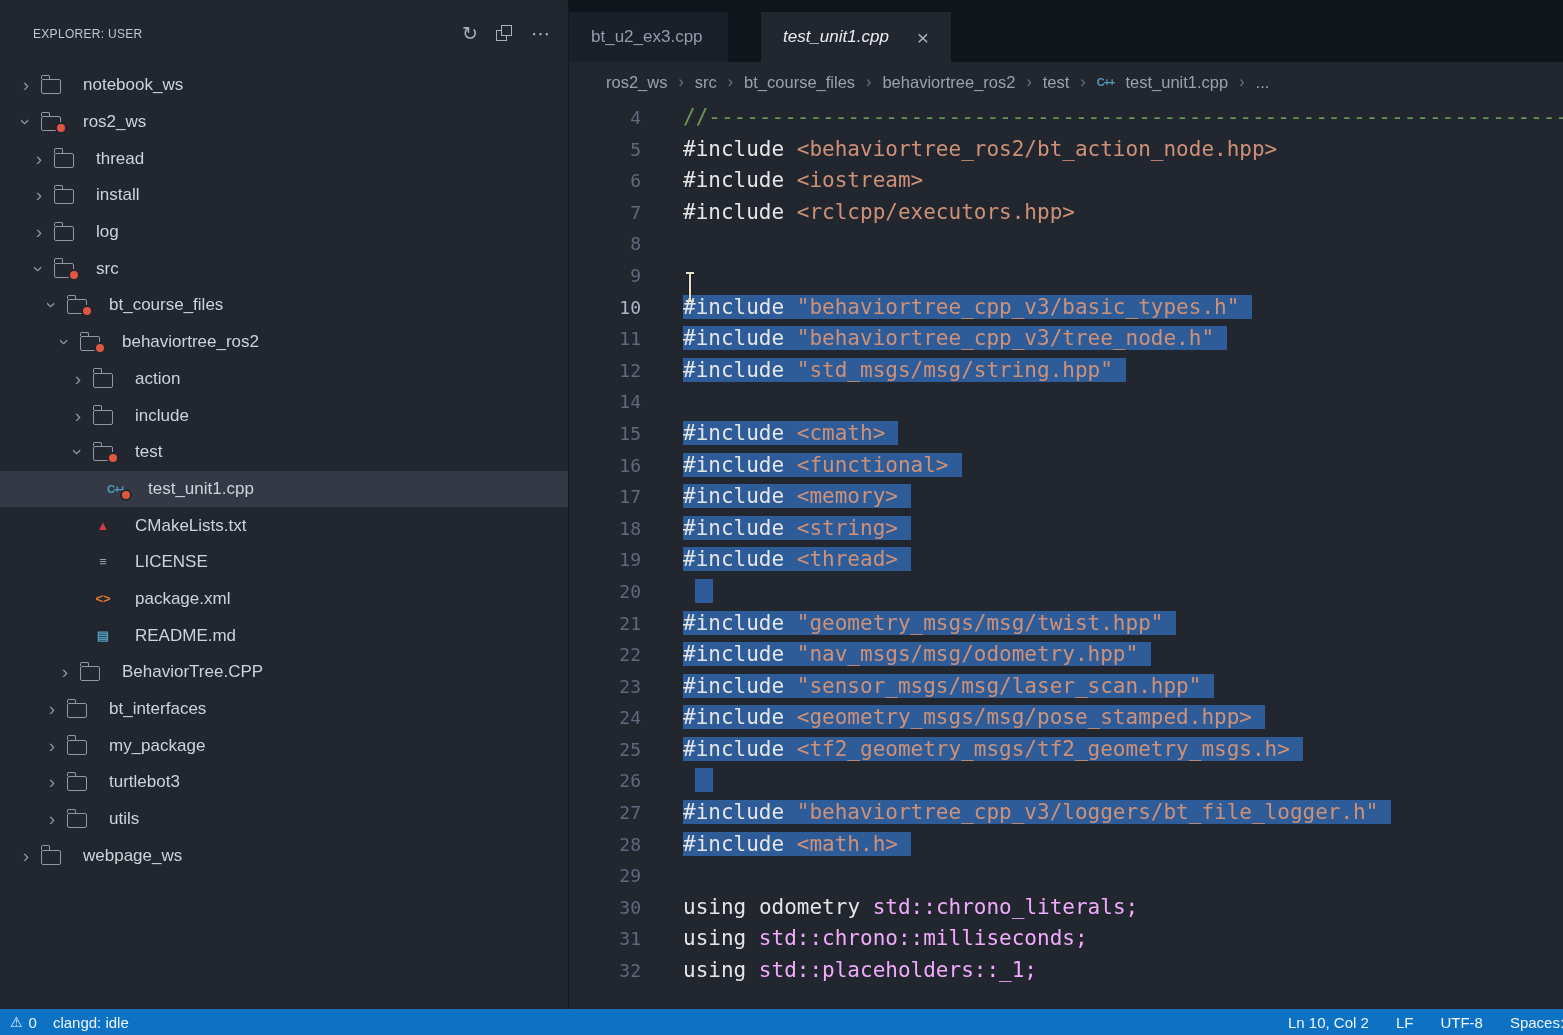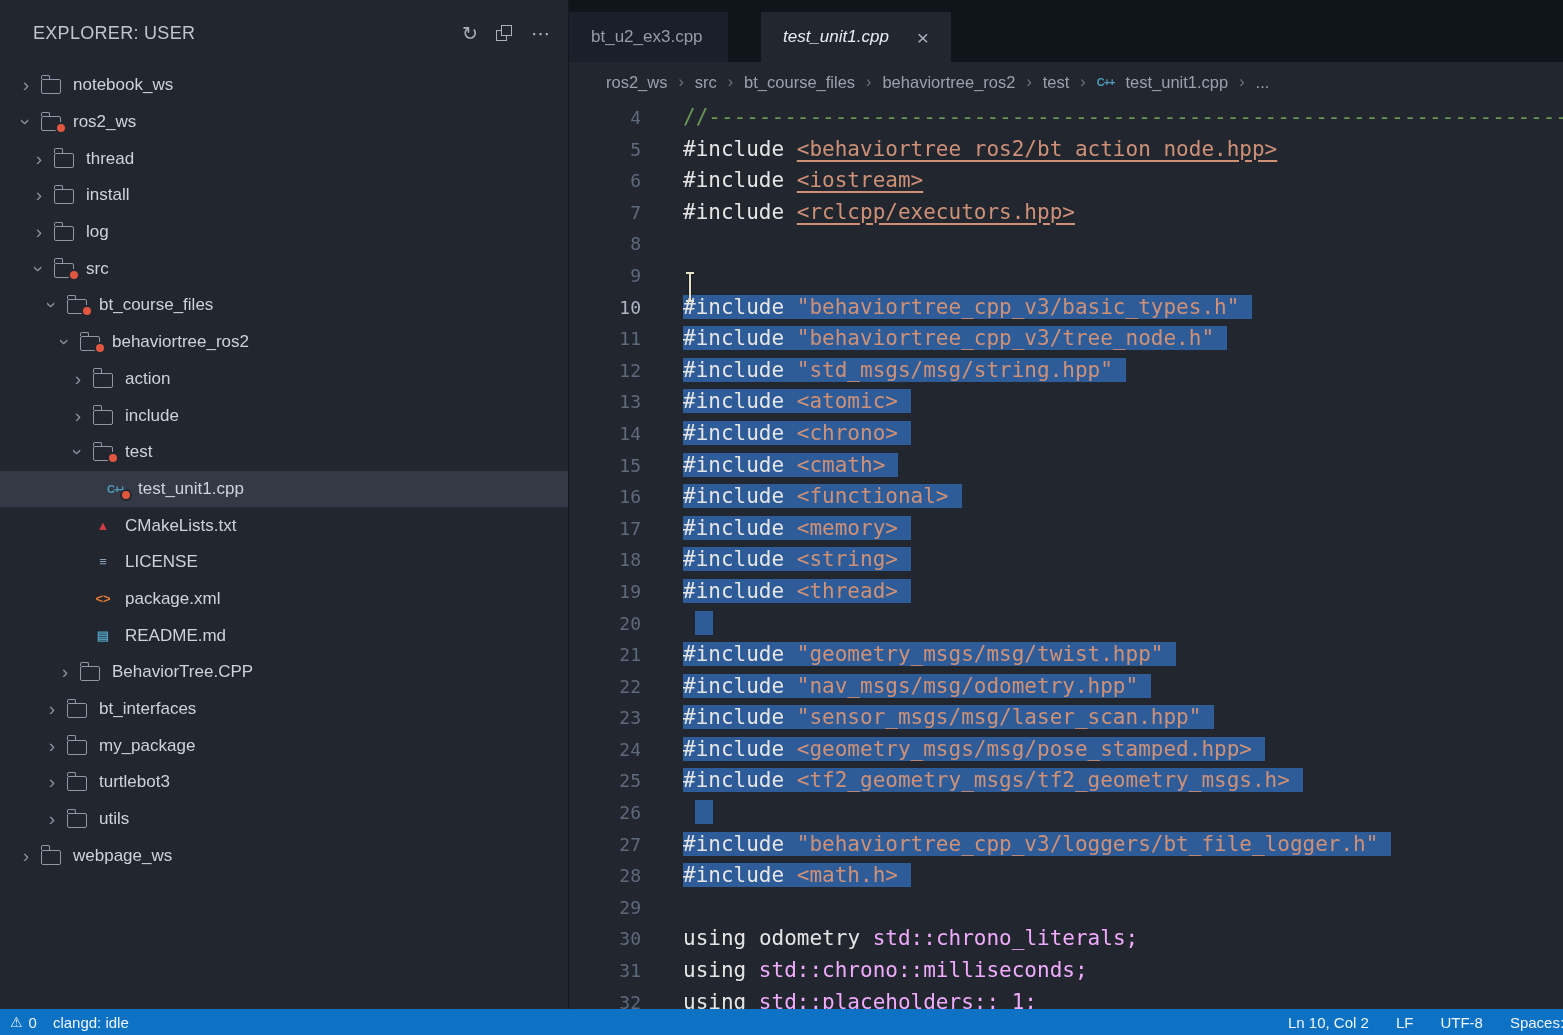--- a/index.html
+++ b/index.html
@@ -2,41 +2,41 @@
 <html><head>
 <meta charset="utf-8">
 <style>
   html,body{margin:0;padding:0;background:#15181e;}
   .app{position:relative;width:1563px;height:1035px;overflow:hidden;background:#22262f;
        font-family:"Liberation Sans",sans-serif;display:flex;}
   
   .sidebar{flex:none;width:568px;background:#22262f;border-right:1px solid #14171d;
            display:flex;flex-direction:column;overflow:hidden;}
   .sb-header{height:67px;flex:none;display:flex;align-items:center;padding:0 18px 0 33px;}
-  .sb-title{flex:1;font-size:18px;color:#c0c6cf;letter-spacing:.3px;}
+  .sb-title{flex:1;font-size:12px;color:#c0c6cf;letter-spacing:.3px;}
   .sb-actions{display:flex;align-items:center;}
   .sb-act{margin-left:18px;font-size:19px;color:#aab1bc;cursor:pointer;display:inline-flex;align-items:center;}
   .ic-squares{width:17px;height:17px;position:relative;display:inline-block;}
   .ic-squares::before{content:"";position:absolute;left:0;top:5px;width:9px;height:9px;border:1.4px solid #aab1bc;}
   .ic-squares::after{content:"";position:absolute;left:5px;top:0;width:9px;height:9px;border:1.4px solid #aab1bc;background:#22262f;}
   .tree{flex:1;overflow:hidden;}
   .row{height:36.7px;display:flex;align-items:center;font-size:17px;color:#ced3da;
        cursor:pointer;white-space:nowrap;box-sizing:border-box;}
   .row.selected{background:#333a46;}
   .chev{flex:none;width:24px;display:inline-flex;justify-content:center;font-size:19px;color:#8a92a0;}
   .chev.exp{transform:rotate(90deg);}
   .ficon{flex:none;width:26px;display:inline-flex;justify-content:center;position:relative;margin-right:7px;}
   .folder-shape{width:18px;height:13px;border:1.5px solid #8e98a6;border-radius:2px;position:relative;margin-top:3px;}
   .folder-shape::before{content:"";position:absolute;top:-5.5px;left:-1.5px;width:7px;height:3.5px;
        border:1.5px solid #8e98a6;border-bottom:none;border-top-left-radius:2px;border-top-right-radius:2px;}
   .dot{position:absolute;right:-3px;bottom:-3px;width:8px;height:8px;border-radius:50%;
        background:#e0563f;border:2px solid #22262f;}
   .fglyph{font-size:13px;font-weight:bold;line-height:18px;}
   .file-cpp .fglyph{font-size:11px;letter-spacing:-1px;}
-  .tlabel{margin-left:2px;}
+  .tlabel{margin-left:12px;}
   
   .main{flex:1;display:flex;flex-direction:column;min-width:0;position:relative;}
   .tab-bar{flex:none;height:62px;background:#10141b;display:flex;align-items:flex-end;}
   .tabs{display:flex;height:50px;gap:32px;}
   .tab{display:flex;align-items:center;padding:0 22px;font-size:17px;background:#1a1f29;
        color:#959caa;border-right:1px solid #10141b;min-width:160px;box-sizing:border-box;cursor:pointer;}
   .tab.active{background:#22262f;color:#e9ecf1;}
   .tab.active .tab-label{font-style:italic;}
   .tab-close{margin-left:28px;font-size:21px;color:#aab0bc;line-height:1;cursor:pointer;}
   
@@ -48,21 +48,21 @@
   
   .editor{flex:1;position:relative;overflow:hidden;background:#22262f;
           font-family:"DejaVu Sans Mono",monospace;font-size:21px;}
   .cline{display:flex;height:31.6px;line-height:31.6px;white-space:pre;}
   .gut{flex:none;width:114px;padding-right:42px;box-sizing:border-box;text-align:right;
        color:#5f6a7c;font-size:18px;}
   .gut.act{color:#aeb7c6;}
   .ctext{flex:none;}
   .kw{color:#e5e5e5;}
   .str{color:#ce9178;}
-  .strU{color:#ce9178;text-decoration:underline;text-underline-offset:4px;}
+  .strU{color:#ce9178;text-underline-offset:4px;}
   .cmt{color:#6a9955;}
   .pln{color:#f0abfc;}
   .selwrap{background:#2e5c98;padding-right:13px;}
   .selnl{display:inline-block;width:18px;height:24px;background:#2e5c98;margin-left:12px;vertical-align:-5px;}
   .ibeam{position:absolute;left:120px;top:172px;width:2px;height:26px;background:#e6e0cc;
          box-shadow:0 0 2px rgba(0,0,0,.85);}
   .ibeam::before,.ibeam::after{content:"";position:absolute;left:-3px;width:8px;height:2px;background:#e6e0cc;}
   .ibeam::before{top:-2px;}
   .ibeam::after{bottom:-2px;}
   .hscroll{position:absolute;left:114px;bottom:1px;width:702px;height:7px;background:rgba(98,134,184,.55);}
@@ -286,22 +286,21 @@
       <div>
           <div class="cline"><span class="gut">4</span><span class="ctext"><span class="cmt">//------------------------------------------------------------------------------------------</span></span></div>
           <div class="cline"><span class="gut">5</span><span class="ctext"><span class="kw">#include </span><span class="strU">&lt;behaviortree_ros2/bt_action_node.hpp&gt;</span></span></div>
           <div class="cline"><span class="gut">6</span><span class="ctext"><span class="kw">#include </span><span class="strU">&lt;iostream&gt;</span></span></div>
           <div class="cline"><span class="gut">7</span><span class="ctext"><span class="kw">#include </span><span class="strU">&lt;rclcpp/executors.hpp&gt;</span></span></div>
           <div class="cline"><span class="gut">8</span></div>
           <div class="cline"><span class="gut">9</span><span class="ctext"></span></div>
           <div class="cline"><span class="gut act">10</span><span class="ctext"><span class="selwrap"><span class="kw">#include </span><span class="str">"behaviortree_cpp_v3/basic_types.h"</span></span></span></div>
           <div class="cline"><span class="gut">11</span><span class="ctext"><span class="selwrap"><span class="kw">#include </span><span class="str">"behaviortree_cpp_v3/tree_node.h"</span></span></span></div>
           <div class="cline"><span class="gut">12</span><span class="ctext"><span class="selwrap"><span class="kw">#include </span><span class="str">"std_msgs/msg/string.hpp"</span></span></span></div>
-          <div class="cline"><span class="gut">13</span><span class="ctext"><span class="selwrap"><span class="kw">#include </span><span class="str">&lt;atomic&gt;</span></span></span></div>
-          <div class="cline"><span class="gut">14</span><span class="ctext"><span class="selwrap"><span class="kw">#include </span><span class="str">&lt;chrono&gt;</span></span></span></div>
+          <div class="cline"><span class="gut">14</span></div>
           <div class="cline"><span class="gut">15</span><span class="ctext"><span class="selwrap"><span class="kw">#include </span><span class="str">&lt;cmath&gt;</span></span></span></div>
           <div class="cline"><span class="gut">16</span><span class="ctext"><span class="selwrap"><span class="kw">#include </span><span class="str">&lt;functional&gt;</span></span></span></div>
           <div class="cline"><span class="gut">17</span><span class="ctext"><span class="selwrap"><span class="kw">#include </span><span class="str">&lt;memory&gt;</span></span></span></div>
           <div class="cline"><span class="gut">18</span><span class="ctext"><span class="selwrap"><span class="kw">#include </span><span class="str">&lt;string&gt;</span></span></span></div>
           <div class="cline"><span class="gut">19</span><span class="ctext"><span class="selwrap"><span class="kw">#include </span><span class="str">&lt;thread&gt;</span></span></span></div>
           <div class="cline"><span class="gut">20</span><span class="ctext"><span class="selnl"></span></span></div>
           <div class="cline"><span class="gut">21</span><span class="ctext"><span class="selwrap"><span class="kw">#include </span><span class="str">"geometry_msgs/msg/twist.hpp"</span></span></span></div>
           <div class="cline"><span class="gut">22</span><span class="ctext"><span class="selwrap"><span class="kw">#include </span><span class="str">"nav_msgs/msg/odometry.hpp"</span></span></span></div>
           <div class="cline"><span class="gut">23</span><span class="ctext"><span class="selwrap"><span class="kw">#include </span><span class="str">"sensor_msgs/msg/laser_scan.hpp"</span></span></span></div>
           <div class="cline"><span class="gut">24</span><span class="ctext"><span class="selwrap"><span class="kw">#include </span><span class="str">&lt;geometry_msgs/msg/pose_stamped.hpp&gt;</span></span></span></div>

